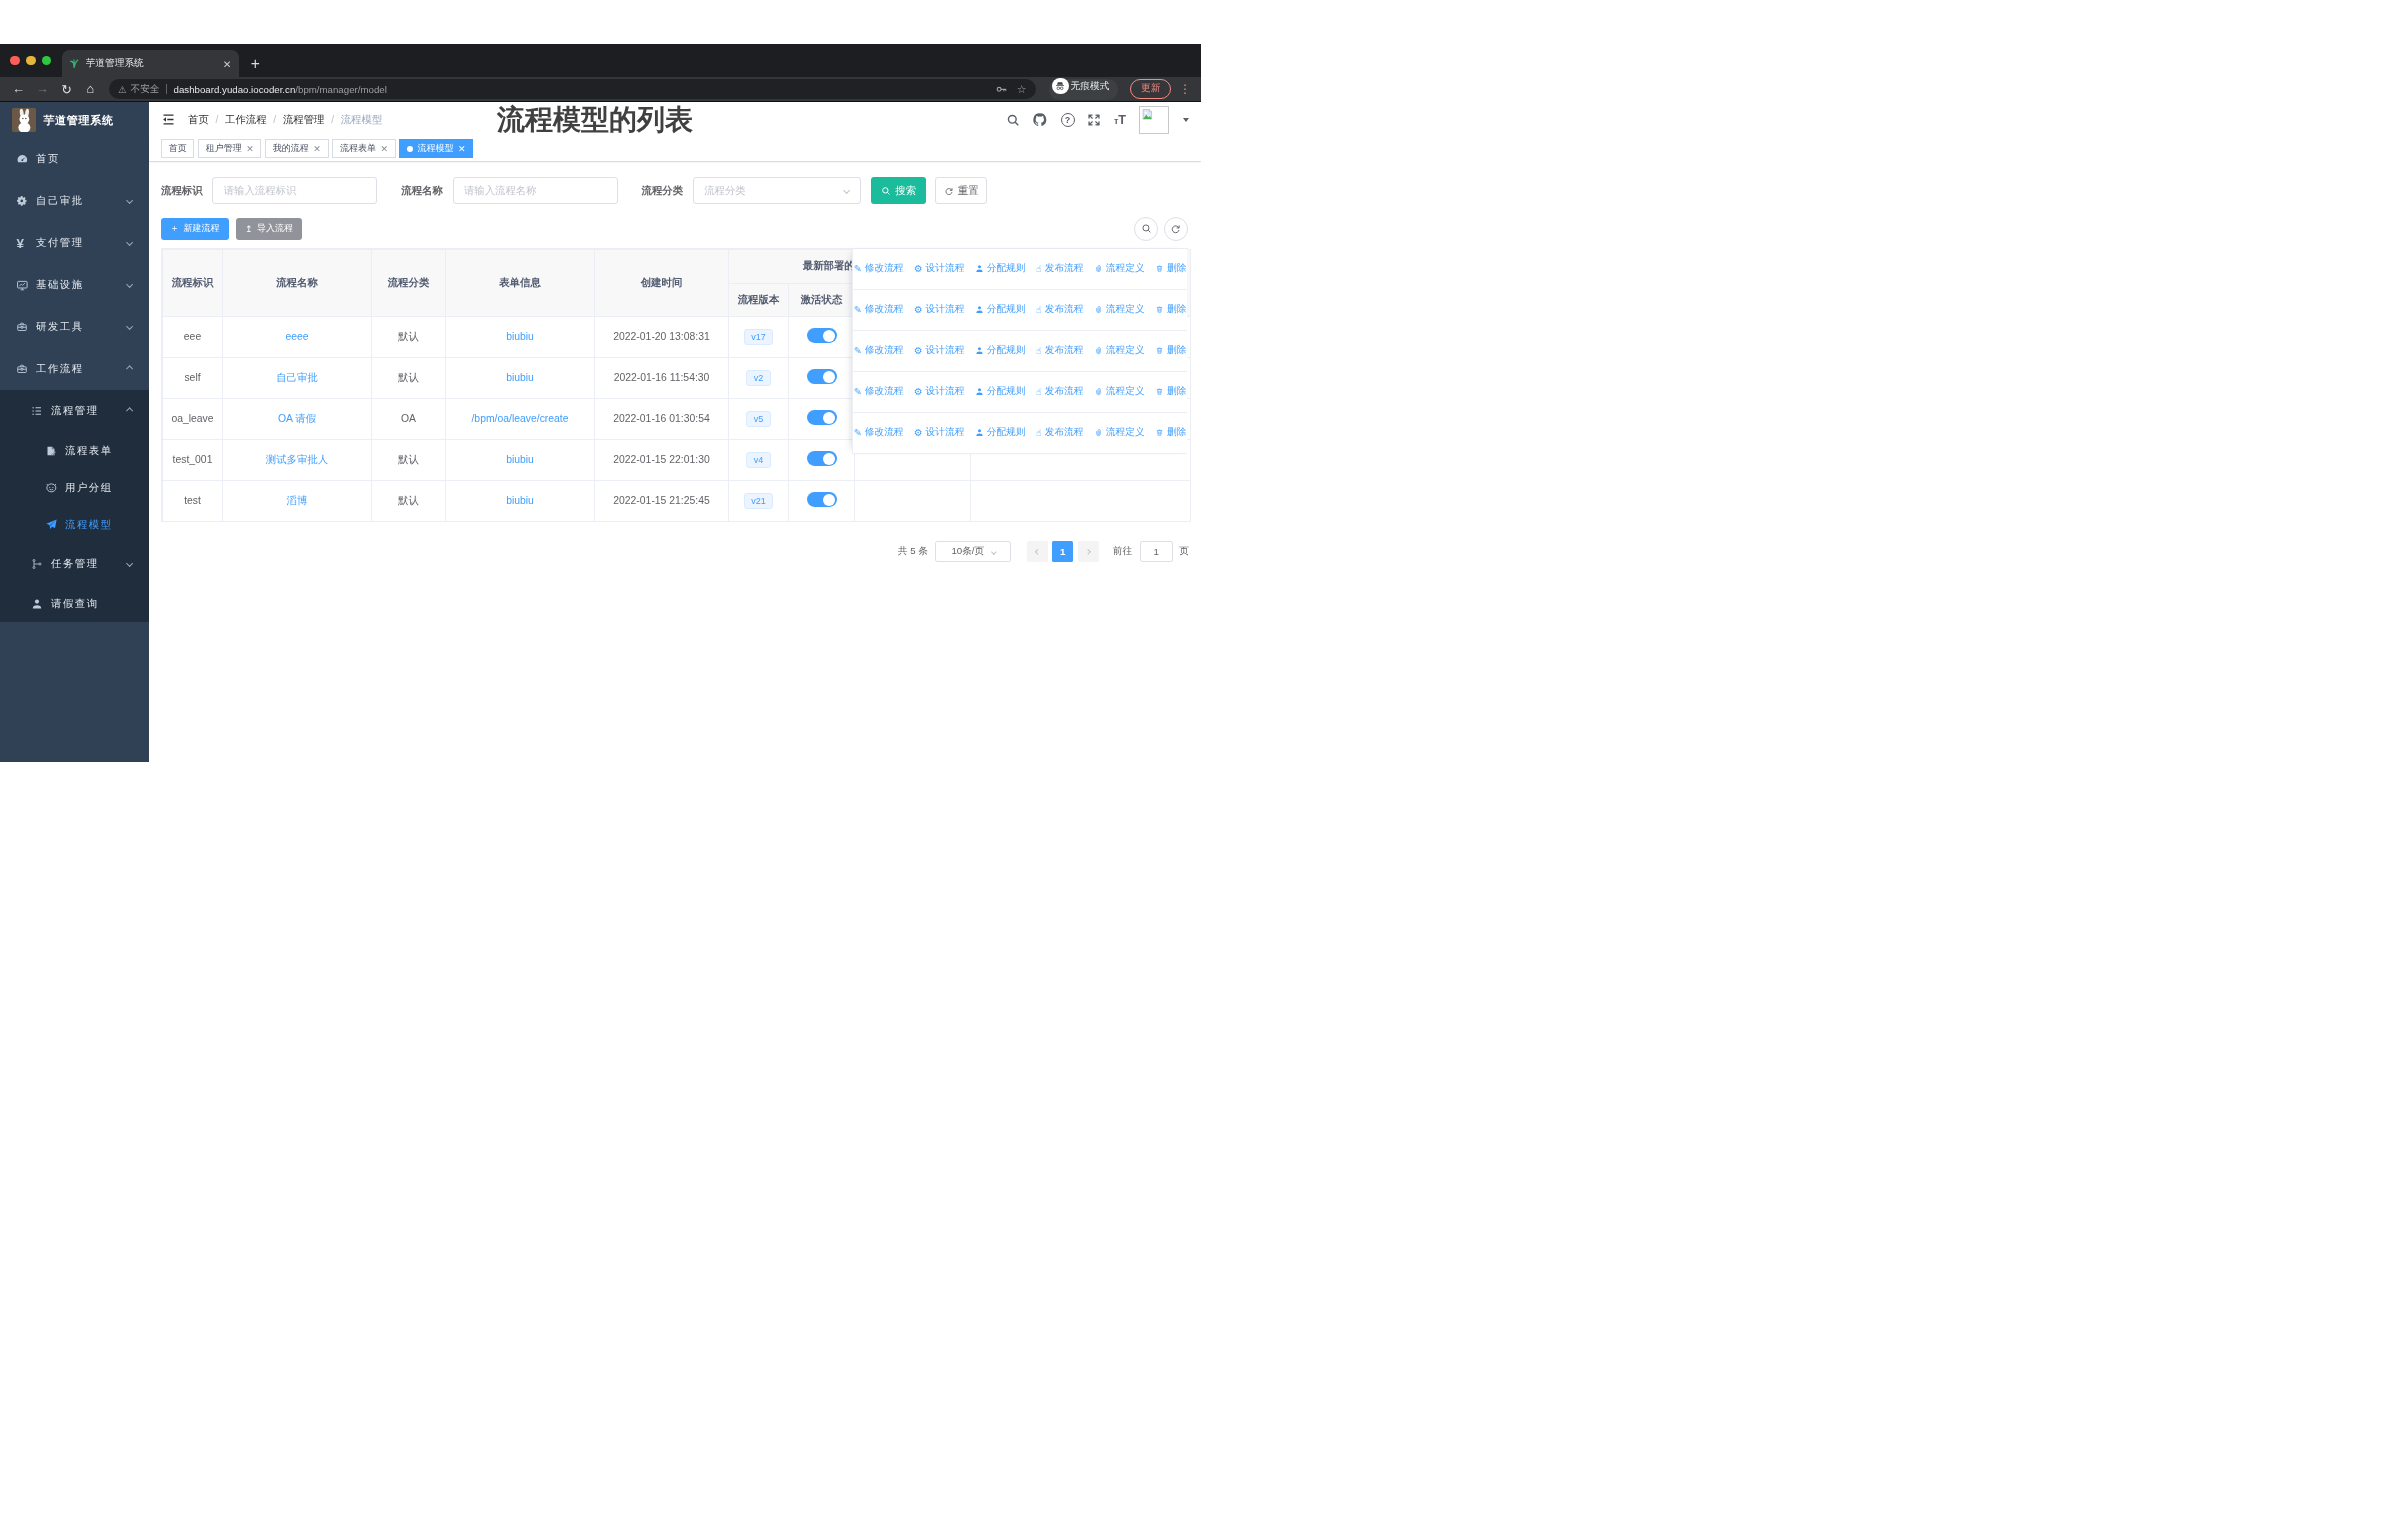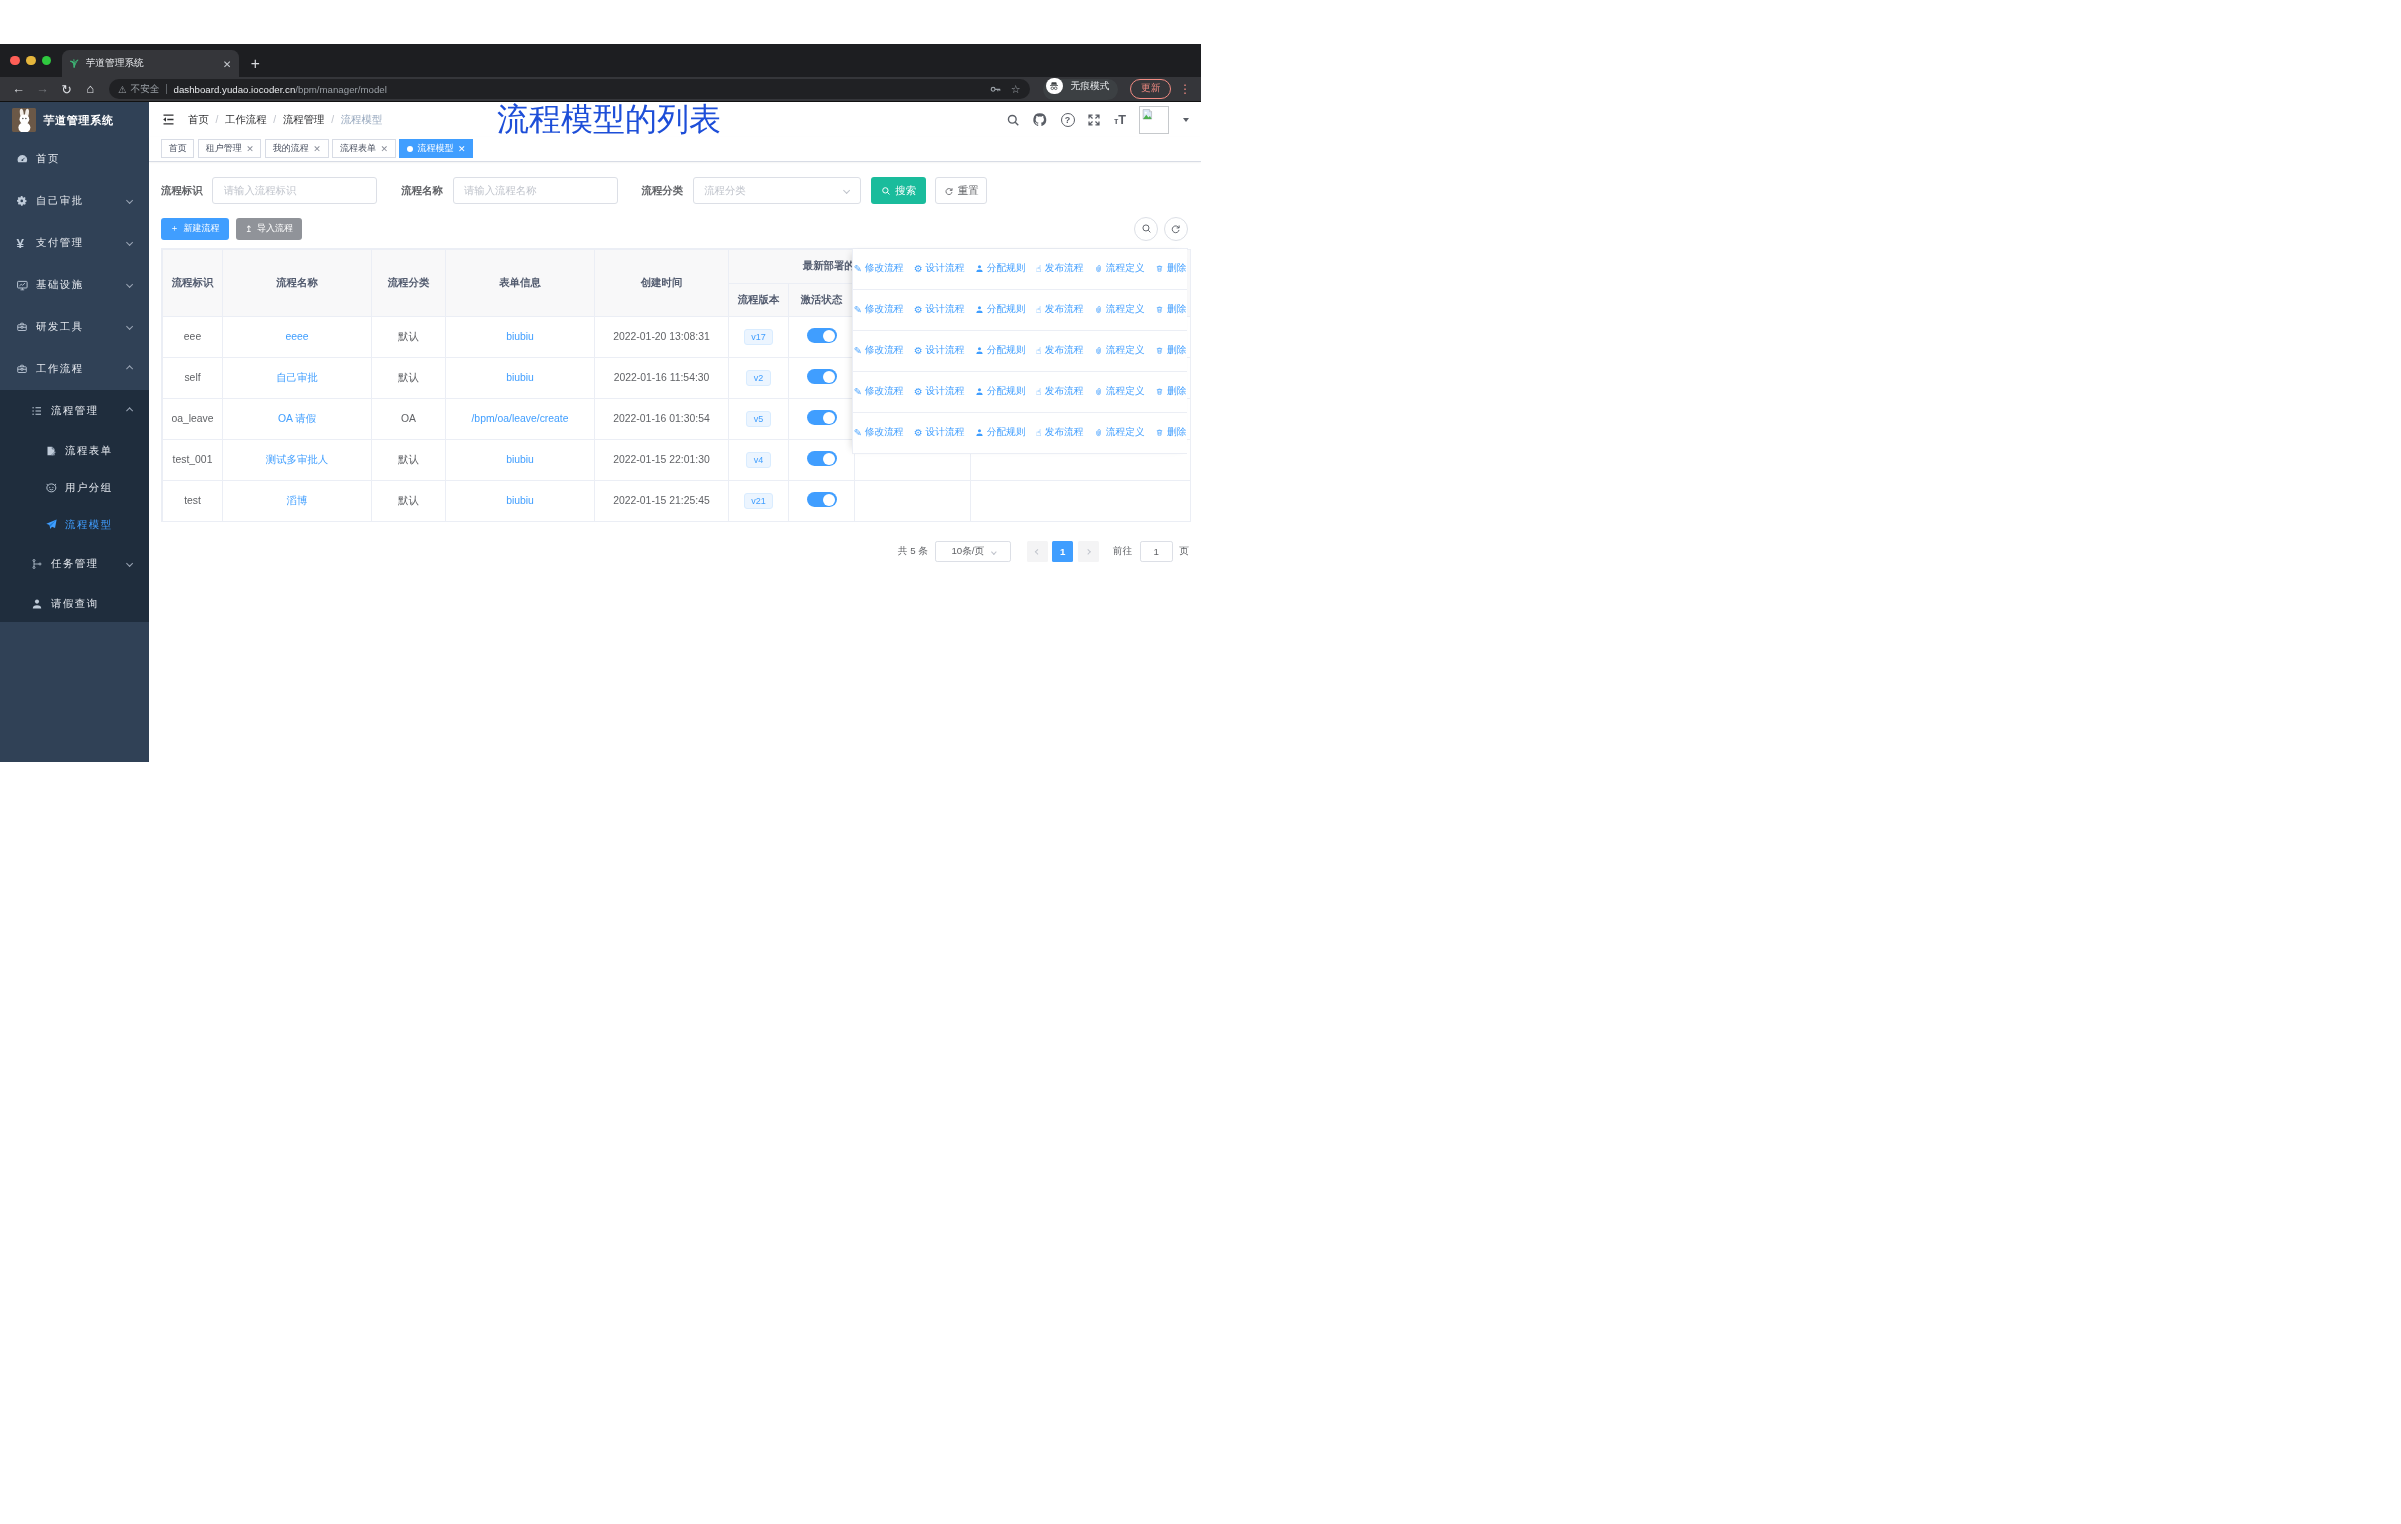--- a/index.html
+++ b/index.html
@@ -19,21 +19,21 @@
   .btoolbar { height:25px; background:#35363a; display:flex; align-items:center; padding:0 9px; gap:4.5px; border-bottom:0.7px solid #111; }
   .navbtn { color:#dfe1e5; font-size:12.7px; width:19.4px; text-align:center; }
   .navbtn.dim { color:#76797e; }
   .addr { flex:1; height:20px; background:#202124; border-radius:10.4px; display:flex; align-items:center; padding:0 9px; margin:0 4.5px; color:#9aa0a6; font-size:9.7px; }
   .addr .warn { font-size:9.7px; margin-right:3.7px; }
   .addr .sep { width:0.7px; height:10.4px; background:#5f6368; margin:0 6.7px; }
   .addr .host { color:#e8eaed; }
   .addr .path { color:#9aa0a6; }
   .addr .spacer { flex:1; }
   .addr .aicon { margin-left:9px; display:flex; align-items:center; color:#9aa0a6; font-size:11px; }
-  .incog { height:21px; background:#3c4043; border-radius:10.4px; display:flex; align-items:center; gap:8px; padding:0 9px 6px 3px; color:#e8eaed; font-size:9.7px; margin:0 4.5px; }
+  .incog { height:21px; background:#3c4043; border-radius:10.4px; display:flex; align-items:center; gap:2px; padding:0 9px 6px 3px; color:#e8eaed; font-size:9.7px; margin:0 4.5px; }
   .incog .iicon { width:16.4px; height:16.4px; background:#fff; border-radius:50%; display:flex; align-items:center; justify-content:center; }
   .update { height:19.4px; border:1.1px solid #f28b82; border-radius:10.4px; color:#f28b82; font-size:9.7px; display:flex; align-items:center; padding:0 9.7px; margin:0 3px; }
   .dots { color:#f28b82; font-size:12px; width:13.4px; text-align:center; }
 
   
   .app { display:flex; height:704px; }
   .sidebar { width:149px; background:#304156; color:#bfcbd9; flex-shrink:0; }
   .logo-row { height:36px; display:flex; align-items:center; gap:7.4px; padding-left:12px; }
   .logo-img { width:24px; height:24px; border-radius:2.2px; background:#6b5847; overflow:hidden; flex-shrink:0; }
   .app-title { color:#fff; font-size:11px; font-weight:700; letter-spacing:0.7px; }
@@ -49,21 +49,21 @@
   .chv { display:inline-block; width:5.2px; height:5.2px; border-right:1.1px solid currentColor; border-bottom:1.1px solid currentColor; transform:rotate(45deg); }
   .chv.up { transform:rotate(-135deg); }
 
   .main { flex:1; position:relative; background:#fff; }
   
   .appheader { height:35px; display:flex; align-items:center; position:relative; }
   .hamburger { margin-left:12px; display:flex; }
   .crumbs { display:flex; align-items:center; font-size:10.4px; color:#303133; margin-left:12px; gap:6.7px; }
   .crumbs .csep { color:#c0c4cc; }
   .crumbs .last { color:#97a8be; }
-  .annotation { position:absolute; left:348px; top:0.7px; font-size:32px; font-weight:400; color:#1d4ed8; white-space:nowrap; z-index:5; line-height:33px; }
+  .annotation { position:absolute; left:348px; top:0.7px; font-size:28px; font-weight:700; color:#404040; white-space:nowrap; z-index:5; line-height:33px; }
   .hicons { position:absolute; right:12px; top:0; height:35px; display:flex; align-items:center; gap:12.7px; color:#5a5e66; }
   .hicon { display:flex; align-items:center; }
   .help { width:14px; height:14px; border:1.5px solid #5a5e66; border-radius:50%; font-size:9px; font-weight:700; display:flex; align-items:center; justify-content:center; }
   .tticon { font-weight:700; font-size:9px;text-align:right; }
   .tticon .big { font-size:12.7px; }
   .avatar-box { width:30px; height:28px; border:0.7px solid #c6c9cc; background:#fff; display:flex; align-items:flex-start; padding:1.5px; }
   .caret-down { width:0; height:0; border-left:3.7px solid transparent; border-right:3.7px solid transparent; border-top:4.5px solid #5a5e66; margin-left:1.5px; }
 
   
   .tagsbar { height:24.6px; border-bottom:0.7px solid #d8dce5; box-shadow:0 0.7px 2.2px rgba(0,0,0,.08); display:flex; align-items:center; gap:3.7px; padding:0 12px; position:relative; z-index:2; background:#fff; }

